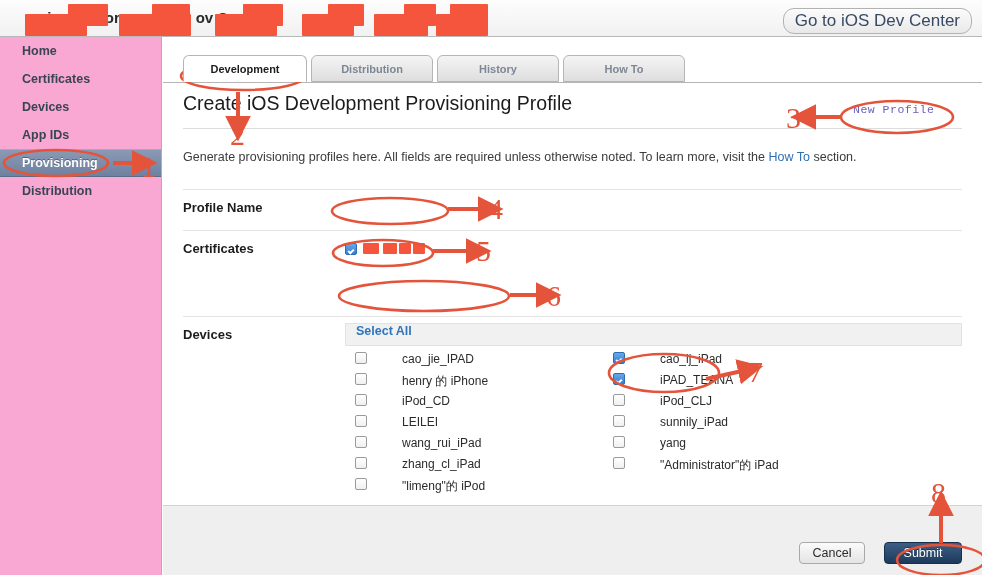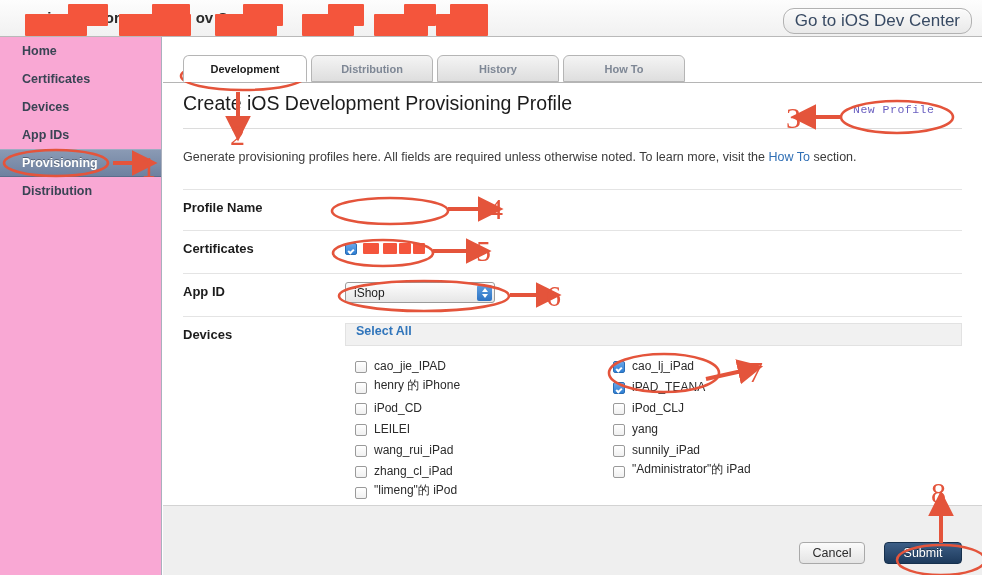--- a/index.html
+++ b/index.html
@@ -196,21 +196,21 @@
     position:absolute; left:0; top:0; width:617px; height:23px;
     background:#f1f1f1; border:1px solid #e2e2e2;
     display:flex; align-items:flex-start; padding-left:10px;
   }
   #select-all-link {
     font-size:12.5px; font-weight:bold; color:#3075bb; cursor:pointer;
   }
   .dev-col { position:absolute; top:29px; }
   #dev-col-left  { left:10px; }
   #dev-col-right { left:268px; }
-  .dev-item { height:21px; display:flex; align-items:flex-end; }
+  .dev-item { height:21px; display:flex; align-items:flex-start;gap:28px; }
   .dev-item .chk-text { font-size:12px; color:#2b2b2b; }
 
   
   #footer {
     position:absolute; left:0; top:468px; width:819px; height:70px;
     background:#efefef; border-top:1px solid #d3d3d3;
   }
   .btn {
     position:absolute; top:36px; height:22px;
     display:flex; align-items:center; justify-content:center;
@@ -321,30 +321,20 @@
         <div class="chk checked"></div>
         <div id="cert-redact-wrap">
           <div class="redact" style="left:0px;  top:1px; width:16px; height:11px;"></div>
           <div class="redact" style="left:20px; top:1px; width:14px; height:11px;"></div>
           <div class="redact" style="left:36px; top:1px; width:12px; height:11px;"></div>
           <div class="redact" style="left:50px; top:1px; width:12px; height:11px;"></div>
         </div>
       </div>
     </div>
 
-    <div class="form-row" id="row-appid">
-      <div class="form-label">App ID</div>
-      <div id="appid-select">
-        <span>iShop</span>
-        <div id="appid-stepper">
-          <div class="tri-up"></div>
-          <div class="tri-dn"></div>
-        </div>
-      </div>
-    </div>
 
     <div class="form-row" id="row-devices">
       <div class="form-label">Devices</div>
       <div id="devices-panel">
         <div id="select-all-bar">
           <span id="select-all-link">Select All</span>
         </div>
 
         <div class="dev-col" id="dev-col-left">
           <div class="dev-item">
@@ -385,25 +375,25 @@
           <div class="dev-item">
               <div class="chk checked"></div>
               <span class="chk-text">iPAD_TEANA</span>
             </div>
           <div class="dev-item">
               <div class="chk"></div>
               <span class="chk-text">iPod_CLJ</span>
             </div>
           <div class="dev-item">
               <div class="chk"></div>
+              <span class="chk-text">sunnily_iPad</span>
+            </div>
+          <div class="dev-item">
+              <div class="chk"></div>
               <span class="chk-text">yang</span>
-            </div>
-          <div class="dev-item">
-              <div class="chk"></div>
-              <span class="chk-text">sunnily_iPad</span>
             </div>
           <div class="dev-item">
               <div class="chk"></div>
               <span class="chk-text">"Administrator"的 iPad</span>
             </div>
         </div>
       </div>
     </div>
 
     <div id="footer">

